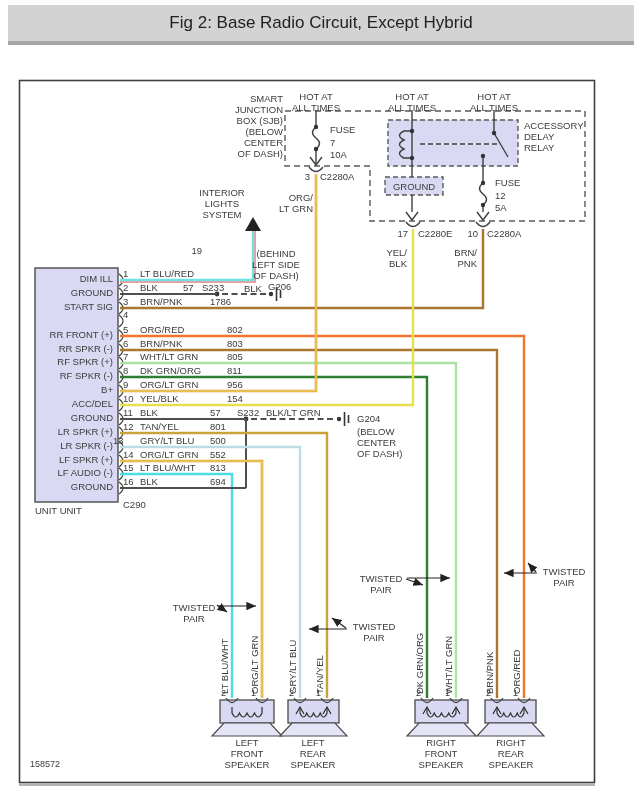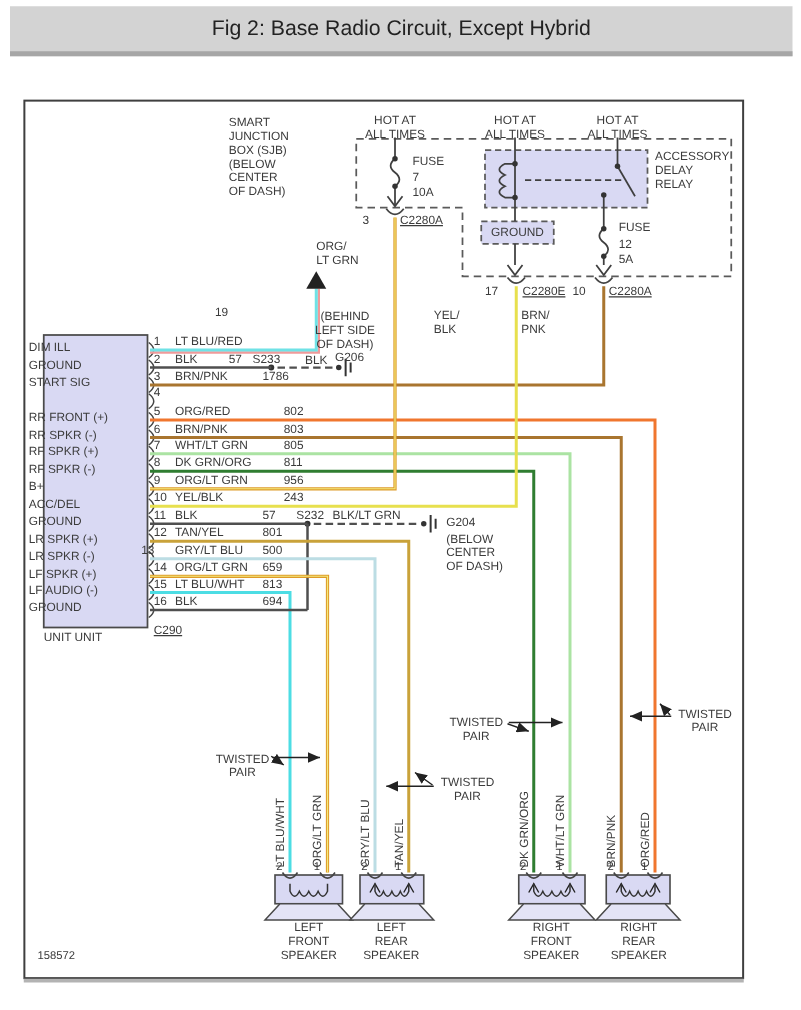--- a/index.html
+++ b/index.html
@@ -3,23 +3,23 @@
 <meta charset="utf-8">
 <style>
   html,body{margin:0;padding:0;background:#fff;}
   .stage{position:relative;width:641px;height:808px;background:#fff;overflow:hidden;
          font-family:"Liberation Sans",sans-serif;}
   .titlebar{position:absolute;left:8px;top:5px;width:626px;height:36px;
             border-bottom:4px solid #a6a6a6;display:flex;align-items:center;justify-content:center;}
   .titlebar span{font-size:17px;color:#222;}
   svg{position:absolute;left:0;top:0;}
   .t{position:absolute;font-size:9.5px;line-height:11px;color:#3b3b3b;white-space:pre-line;}
-  .r{text-align:left;}
+  .r{text-align:right;}
   .c{text-align:center;}
-  .u{text-decoration:underline;}
+  .u{}
   .lh12{line-height:12.5px;}
   .vert{position:absolute;width:90px;height:12px;line-height:12px;font-size:9.5px;color:#3b3b3b;
         transform:rotate(-90deg);transform-origin:0 0;white-space:nowrap;}
   .sm{font-size:9px;}
 </style>
 </head>
 <body>
 
 <div class="stage">
 
@@ -183,20 +183,23 @@
 LT GRN</div>
   <div class="t r" style="right:233px;top:228px;width:20px">17</div>
   <div class="t u" style="left:418px;top:228px">C2280E</div>
   <div class="t r" style="right:234px;top:247px;width:60px">YEL/
 BLK</div>
   <div class="t r" style="right:163px;top:228px;width:20px">10</div>
   <div class="t u" style="left:487px;top:228px">C2280A</div>
   <div class="t r" style="right:164px;top:247px;width:60px">BRN/
 PNK</div>
 
+  <div class="t c" style="left:182px;top:187px;width:80px">INTERIOR
+LIGHTS
+SYSTEM</div>
   <div class="t r" style="right:439px;top:245px;width:30px">19</div>
 
   <div class="t c" style="left:241px;top:248px;width:70px">(BEHIND
 LEFT SIDE
 OF DASH)</div>
   <div class="t" style="left:268px;top:281px">G206</div>
   <div class="t" style="left:244px;top:283px">BLK</div>
 
   <div class="t" style="left:357px;top:413px">G204</div>
   <div class="t" style="left:357px;top:426px">(BELOW
@@ -241,21 +244,21 @@
   <div class="t" style="left:227px;top:365px">811</div>
 
   <div class="t r" style="right:528px;top:384px;width:90px">B+</div>
   <div class="t" style="left:123px;top:379px">9</div>
   <div class="t" style="left:140px;top:379px">ORG/LT GRN</div>
   <div class="t" style="left:227px;top:379px">956</div>
 
   <div class="t r" style="right:528px;top:398px;width:90px">ACC/DEL</div>
   <div class="t" style="left:123px;top:393px">10</div>
   <div class="t" style="left:140px;top:393px">YEL/BLK</div>
-  <div class="t" style="left:227px;top:393px">243</div>
+  <div class="t" style="left:227px;top:393px">154</div>
 
   <div class="t r" style="right:528px;top:412px;width:90px">GROUND</div>
   <div class="t" style="left:123px;top:407px">11</div>
   <div class="t" style="left:140px;top:407px">BLK</div>
   <div class="t" style="left:210px;top:407px">57</div>
   <div class="t" style="left:237px;top:407px">S232</div>
   <div class="t" style="left:266px;top:407px">BLK/LT GRN</div>
 
   <div class="t r" style="right:528px;top:426px;width:90px">LR SPKR (+)</div>
   <div class="t" style="left:123px;top:421px">12</div>
@@ -263,21 +266,21 @@
   <div class="t" style="left:210px;top:421px">801</div>
 
   <div class="t r" style="right:528px;top:440px;width:90px">LR SPKR (-)</div>
   <div class="t" style="left:113px;top:435px">13</div>
   <div class="t" style="left:140px;top:435px">GRY/LT BLU</div>
   <div class="t" style="left:210px;top:435px">500</div>
 
   <div class="t r" style="right:528px;top:454px;width:90px">LF SPKR (+)</div>
   <div class="t" style="left:123px;top:449px">14</div>
   <div class="t" style="left:140px;top:449px">ORG/LT GRN</div>
-  <div class="t" style="left:210px;top:449px">659</div>
+  <div class="t" style="left:210px;top:449px">552</div>
 
   <div class="t r" style="right:528px;top:467px;width:90px">LF AUDIO (-)</div>
   <div class="t" style="left:123px;top:462px">15</div>
   <div class="t" style="left:140px;top:462px">LT BLU/WHT</div>
   <div class="t" style="left:210px;top:462px">813</div>
 
   <div class="t r" style="right:528px;top:481px;width:90px">GROUND</div>
   <div class="t" style="left:123px;top:476px">16</div>
   <div class="t" style="left:140px;top:476px">BLK</div>
   <div class="t" style="left:210px;top:476px">694</div>

